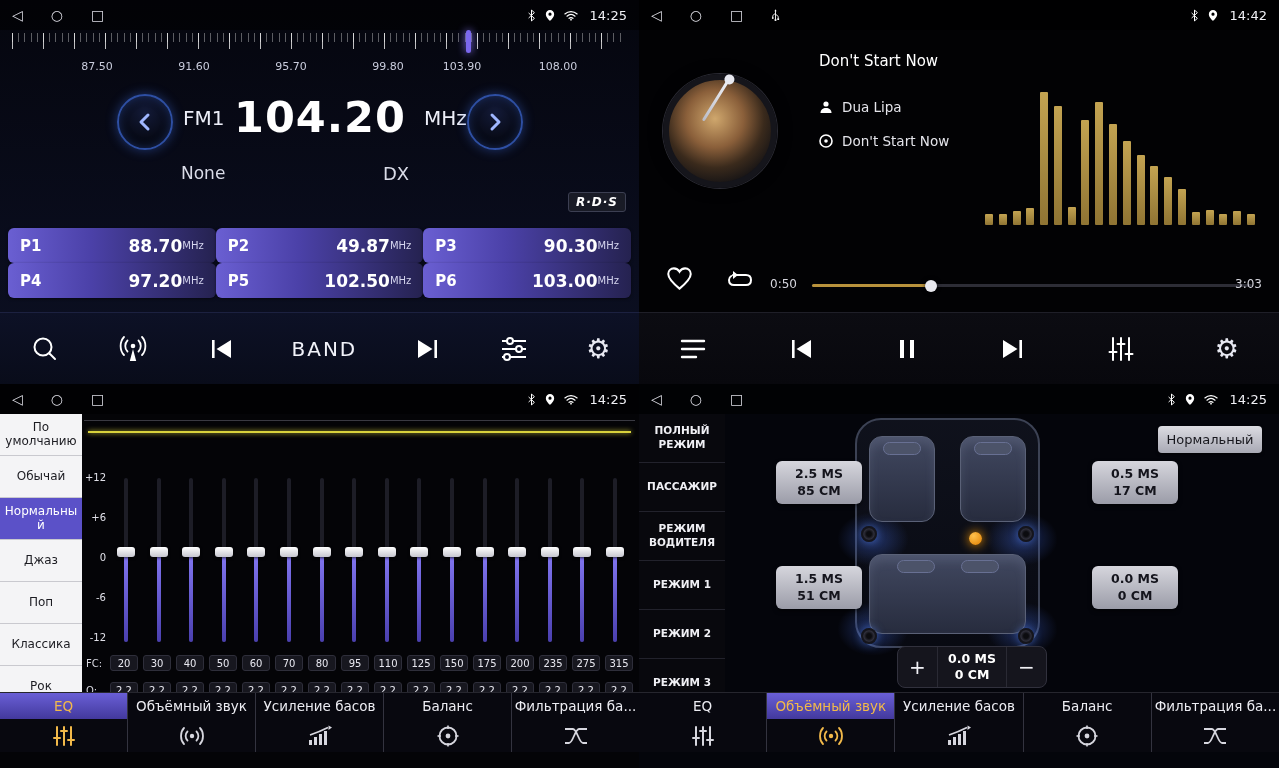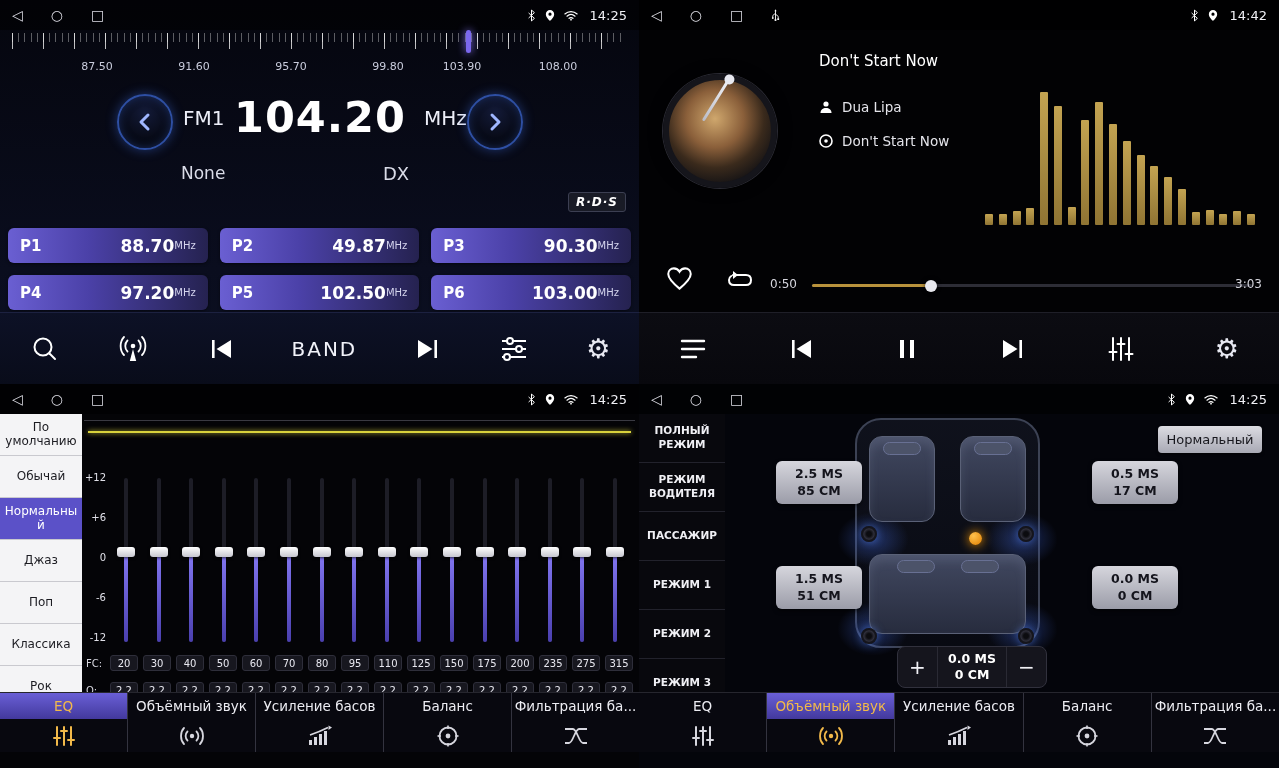--- a/index.html
+++ b/index.html
@@ -39,21 +39,21 @@
   .radio-band { position:absolute; left:183px; top:106px; font-size:20px; color:#eceef8; }
   .radio-freq { position:absolute; left:228px; top:92px; width:184px; text-align:center;
     font-size:43px; font-weight:bold; color:#fff; letter-spacing:1px; }
   .radio-unit { position:absolute; left:424px; top:106px; font-size:20px; color:#eceef8; }
   .radio-none { position:absolute; left:181px; top:163px; font-size:17px; color:#dadce8; }
   .radio-dx { position:absolute; left:383px; top:163px; font-size:18px; color:#dadce8; }
   .rds-badge { position:absolute; right:13px; top:192px; font-size:12px; font-style:italic;
     font-weight:bold; letter-spacing:1px; color:#fff; background:#191b26;
     border:1px solid #3c3f52; border-radius:3px; padding:2px 7px; }
   .presets { position:absolute; left:8px; right:8px; top:228px; display:grid;
-    grid-template-columns:repeat(3,1fr); gap:12px; }
+    grid-template-columns:repeat(3,1fr); }
   .preset { height:35px; border-radius:6px;
     background:linear-gradient(90deg,#6a5fd2 0%,#4b41a8 40%,#252250 100%);
     display:flex; align-items:center; padding:0 12px; box-shadow:0 1px 3px rgba(0,0,0,.5); cursor:pointer; }
   .p-label { font-size:15px; font-weight:bold; color:#fff; width:30px; }
   .p-freq { flex:1; text-align:right; font-size:17px; font-weight:bold; color:#fff; }
   .p-unit { font-size:10px; color:#d5d5ee; }
   .toolbar { position:absolute; bottom:0; left:0; right:0; height:72px;
     background:linear-gradient(180deg,#0d1126,#090c1a); border-top:1px solid #1c2140;
     display:flex; align-items:center; justify-content:space-around; }
   .toolbar.dark { background:linear-gradient(180deg,#0c0c12,#08080d); border-top:1px solid #1f1f28; }
@@ -705,22 +705,22 @@
               <path d="M1 4.2 C5 .6 11 .6 15 4.2 M3.4 6.8 C6.2 4.4 9.8 4.4 12.6 6.8 M5.8 9.2 C7.2 8.1 8.8 8.1 10.2 9.2" stroke="#fff" stroke-width="1.4" fill="none" stroke-linecap="round"></path>
               <circle cx="8" cy="10.8" r="1" fill="#fff"></circle>
             </svg>
           </span>
         <span class="sb-time">14:25</span>
       </div>
     </div>
 
     <div class="sr-sidebar">
       <div class="sr-mode">ПОЛНЫЙ РЕЖИМ</div>
+      <div class="sr-mode">ПАССАЖИР</div>
       <div class="sr-mode">РЕЖИМ ВОДИТЕЛЯ</div>
-      <div class="sr-mode">ПАССАЖИР</div>
       <div class="sr-mode">РЕЖИМ 1</div>
       <div class="sr-mode">РЕЖИМ 2</div>
       <div class="sr-mode">РЕЖИМ 3</div>
     </div>
 
     <div class="profile-btn">Нормальный</div>
 
     <div class="cabin">
       <div class="glow" style="left:-20px; top:92px;"></div>
       <div class="glow" style="right:-20px; top:92px;"></div>

